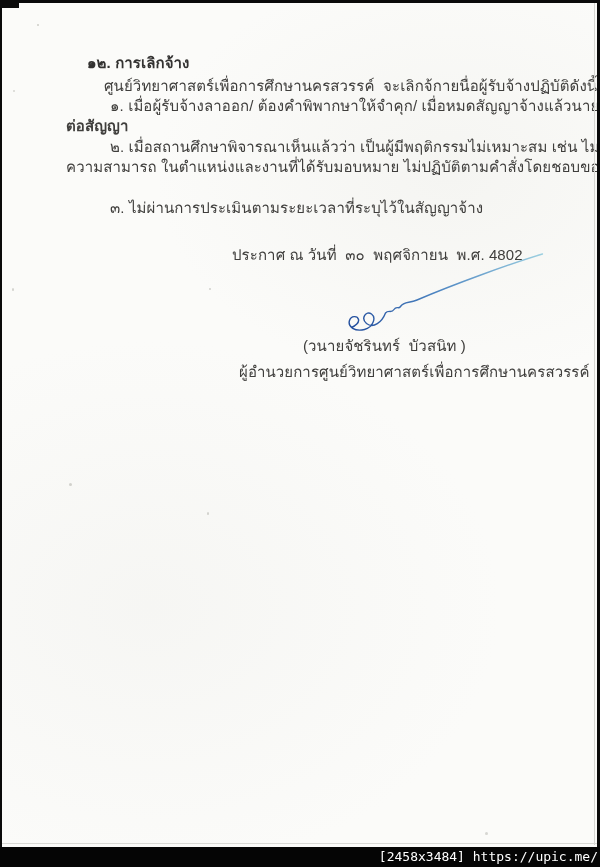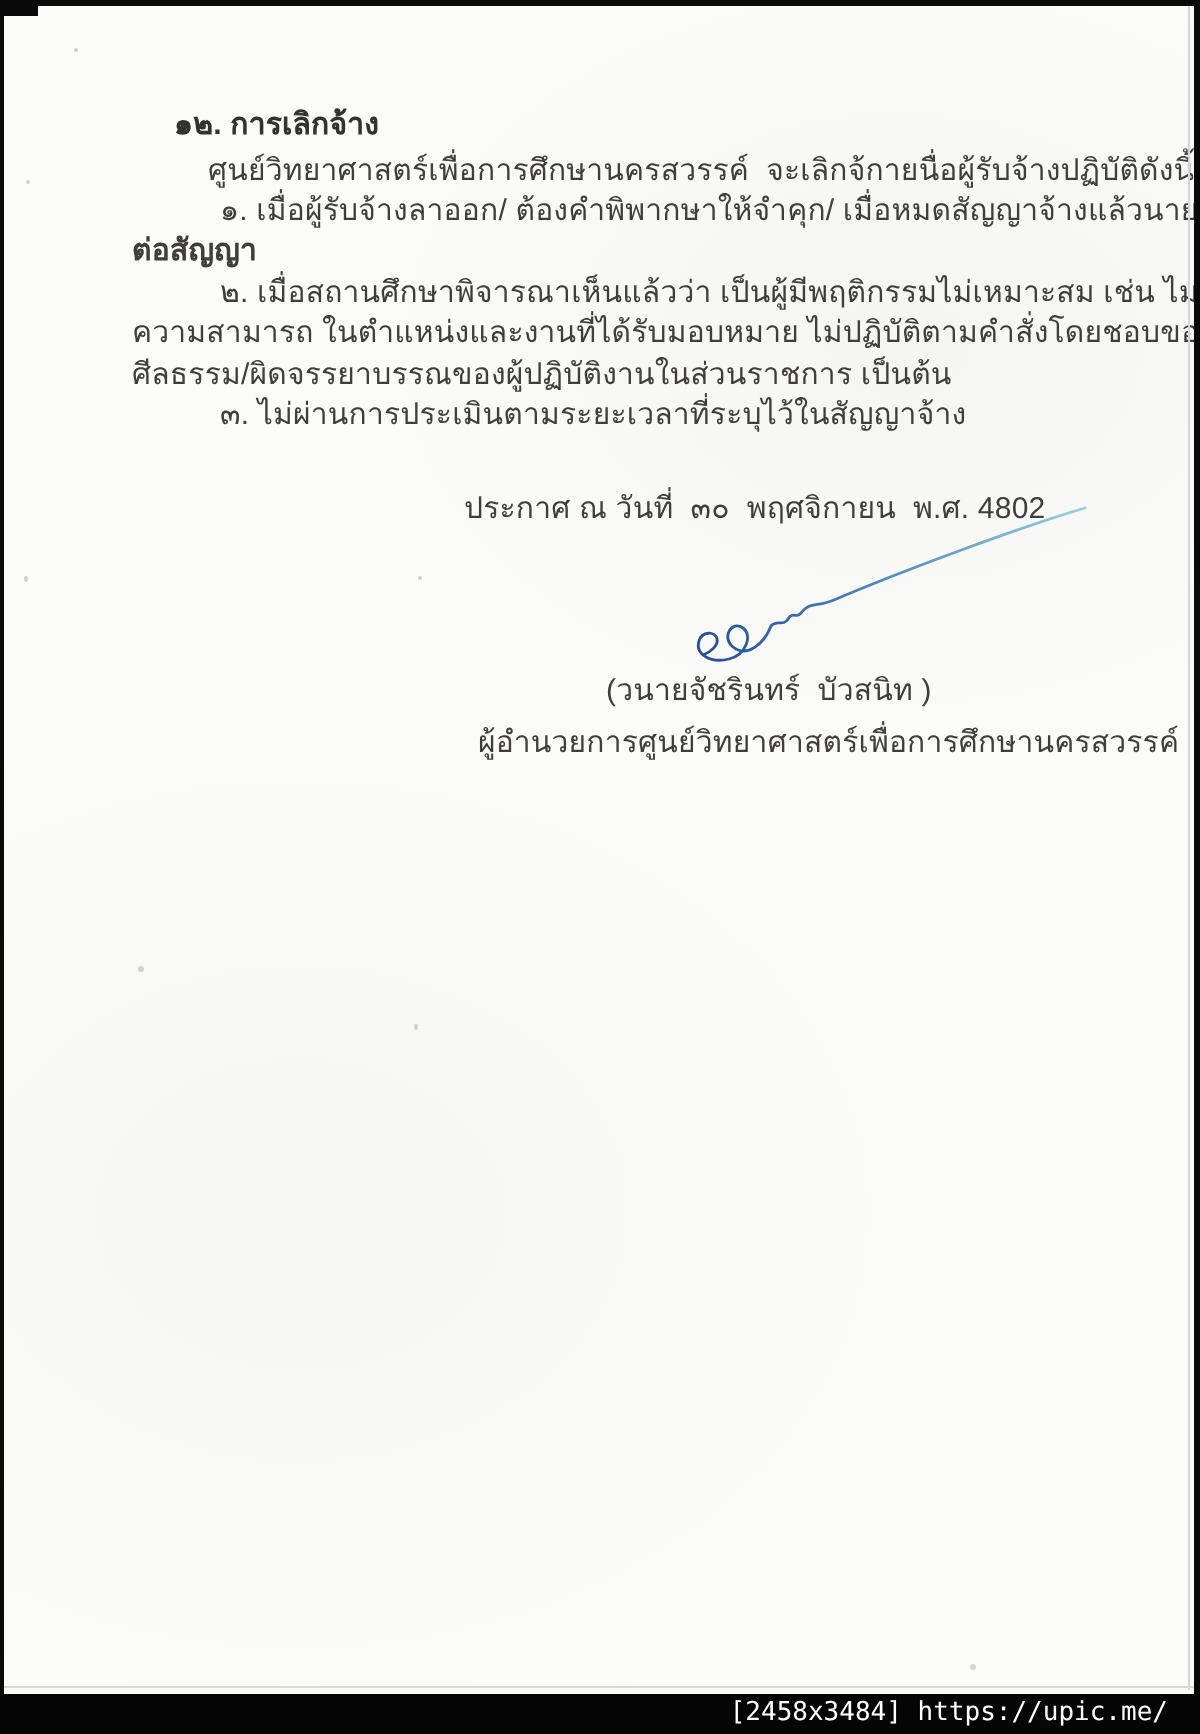--- a/index.html
+++ b/index.html
@@ -25,21 +25,21 @@
   .corner-tl{left:0;top:0;width:19px;height:8px;}
   .shadow-line-right{position:absolute;right:5px;top:0;width:1px;height:845px;background:#d6d6d2;}
   .shadow-line-bottom{position:absolute;left:0;top:843px;width:600px;height:1px;background:#d9d9d5;}
   .bottom-bar{
     position:absolute;left:0;top:847px;width:600px;height:20px;
     background:#050505;display:flex;align-items:center;justify-content:flex-end;
   }
   .watermark-text{
     color:#ffffff;font-size:13px;line-height:20px;
     font-family:"DejaVu Sans Mono","Liberation Mono",monospace;
-    padding-right:16px;letter-spacing:0px;white-space:pre;
+    padding-right:2px;letter-spacing:0px;white-space:pre;
   }
   
   .line{
     position:absolute;
     font-size:15px;line-height:16px;height:16px;
     color:#3f3e3c;white-space:pre;
     letter-spacing:.1px;
   }
   .bold{font-weight:bold;color:#333231;}
   .l-heading{left:87px;top:55px;}
@@ -62,21 +62,20 @@
 <body>
 
 <div id="scan-page">
 
   <div class="line bold l-heading">๑๒. การเลิกจ้าง</div>
   <div class="line l-intro">ศูนย์วิทยาศาสตร์เพื่อการศึกษานครสวรรค์  จะเลิกจ้กายนื่อผู้รับจ้างปฏิบัติดังนี้</div>
   <div class="line l-c1a">๑. เมื่อผู้รับจ้างลาออก/ ต้องคำพิพากษาให้จำคุก/ เมื่อหมดสัญญาจ้างแล้วนายจ้างไม่ประสงค์</div>
   <div class="line l-c1b">ต่อสัญญา</div>
   <div class="line l-c2a">๒. เมื่อสถานศึกษาพิจารณาเห็นแล้วว่า เป็นผู้มีพฤติกรรมไม่เหมาะสม เช่น ไม่สามารถปฏิบัติงานได้เต็ม</div>
   <div class="line l-c2b">ความสามารถ ในตำแหน่งและงานที่ได้รับมอบหมาย ไม่ปฏิบัติตามคำสั่งโดยชอบของนายจ้าง /ประพฤติผิด</div>
-  <div class="line l-c2c">ศีลธรรม/ผิดจรรยาบรรณของผู้ปฏิบัติงานในส่วนราชการ เป็นต้น</div>
   <div class="line l-c3a">๓. ไม่ผ่านการประเมินตามระยะเวลาที่ระบุไว้ในสัญญาจ้าง</div>
   <div class="line l-announce">ประกาศ ณ วันที่  ๓๐  พฤศจิกายน  พ.ศ. 4802</div>
   <div class="line l-name">(วนายจัชรินทร์  บัวสนิท )</div>
   <div class="line l-title">ผู้อำนวยการศูนย์วิทยาศาสตร์เพื่อการศึกษานครสวรรค์</div>
 
   <svg id="signature-svg" viewBox="0 0 600 867" xmlns="http://www.w3.org/2000/svg">
     <defs>
       <linearGradient id="inkGrad" gradientUnits="userSpaceOnUse" x1="542" y1="254" x2="355" y2="328">
         <stop offset="0" stop-color="#9ccfe0"></stop>
         <stop offset="0.55" stop-color="#4e86c2"></stop>

